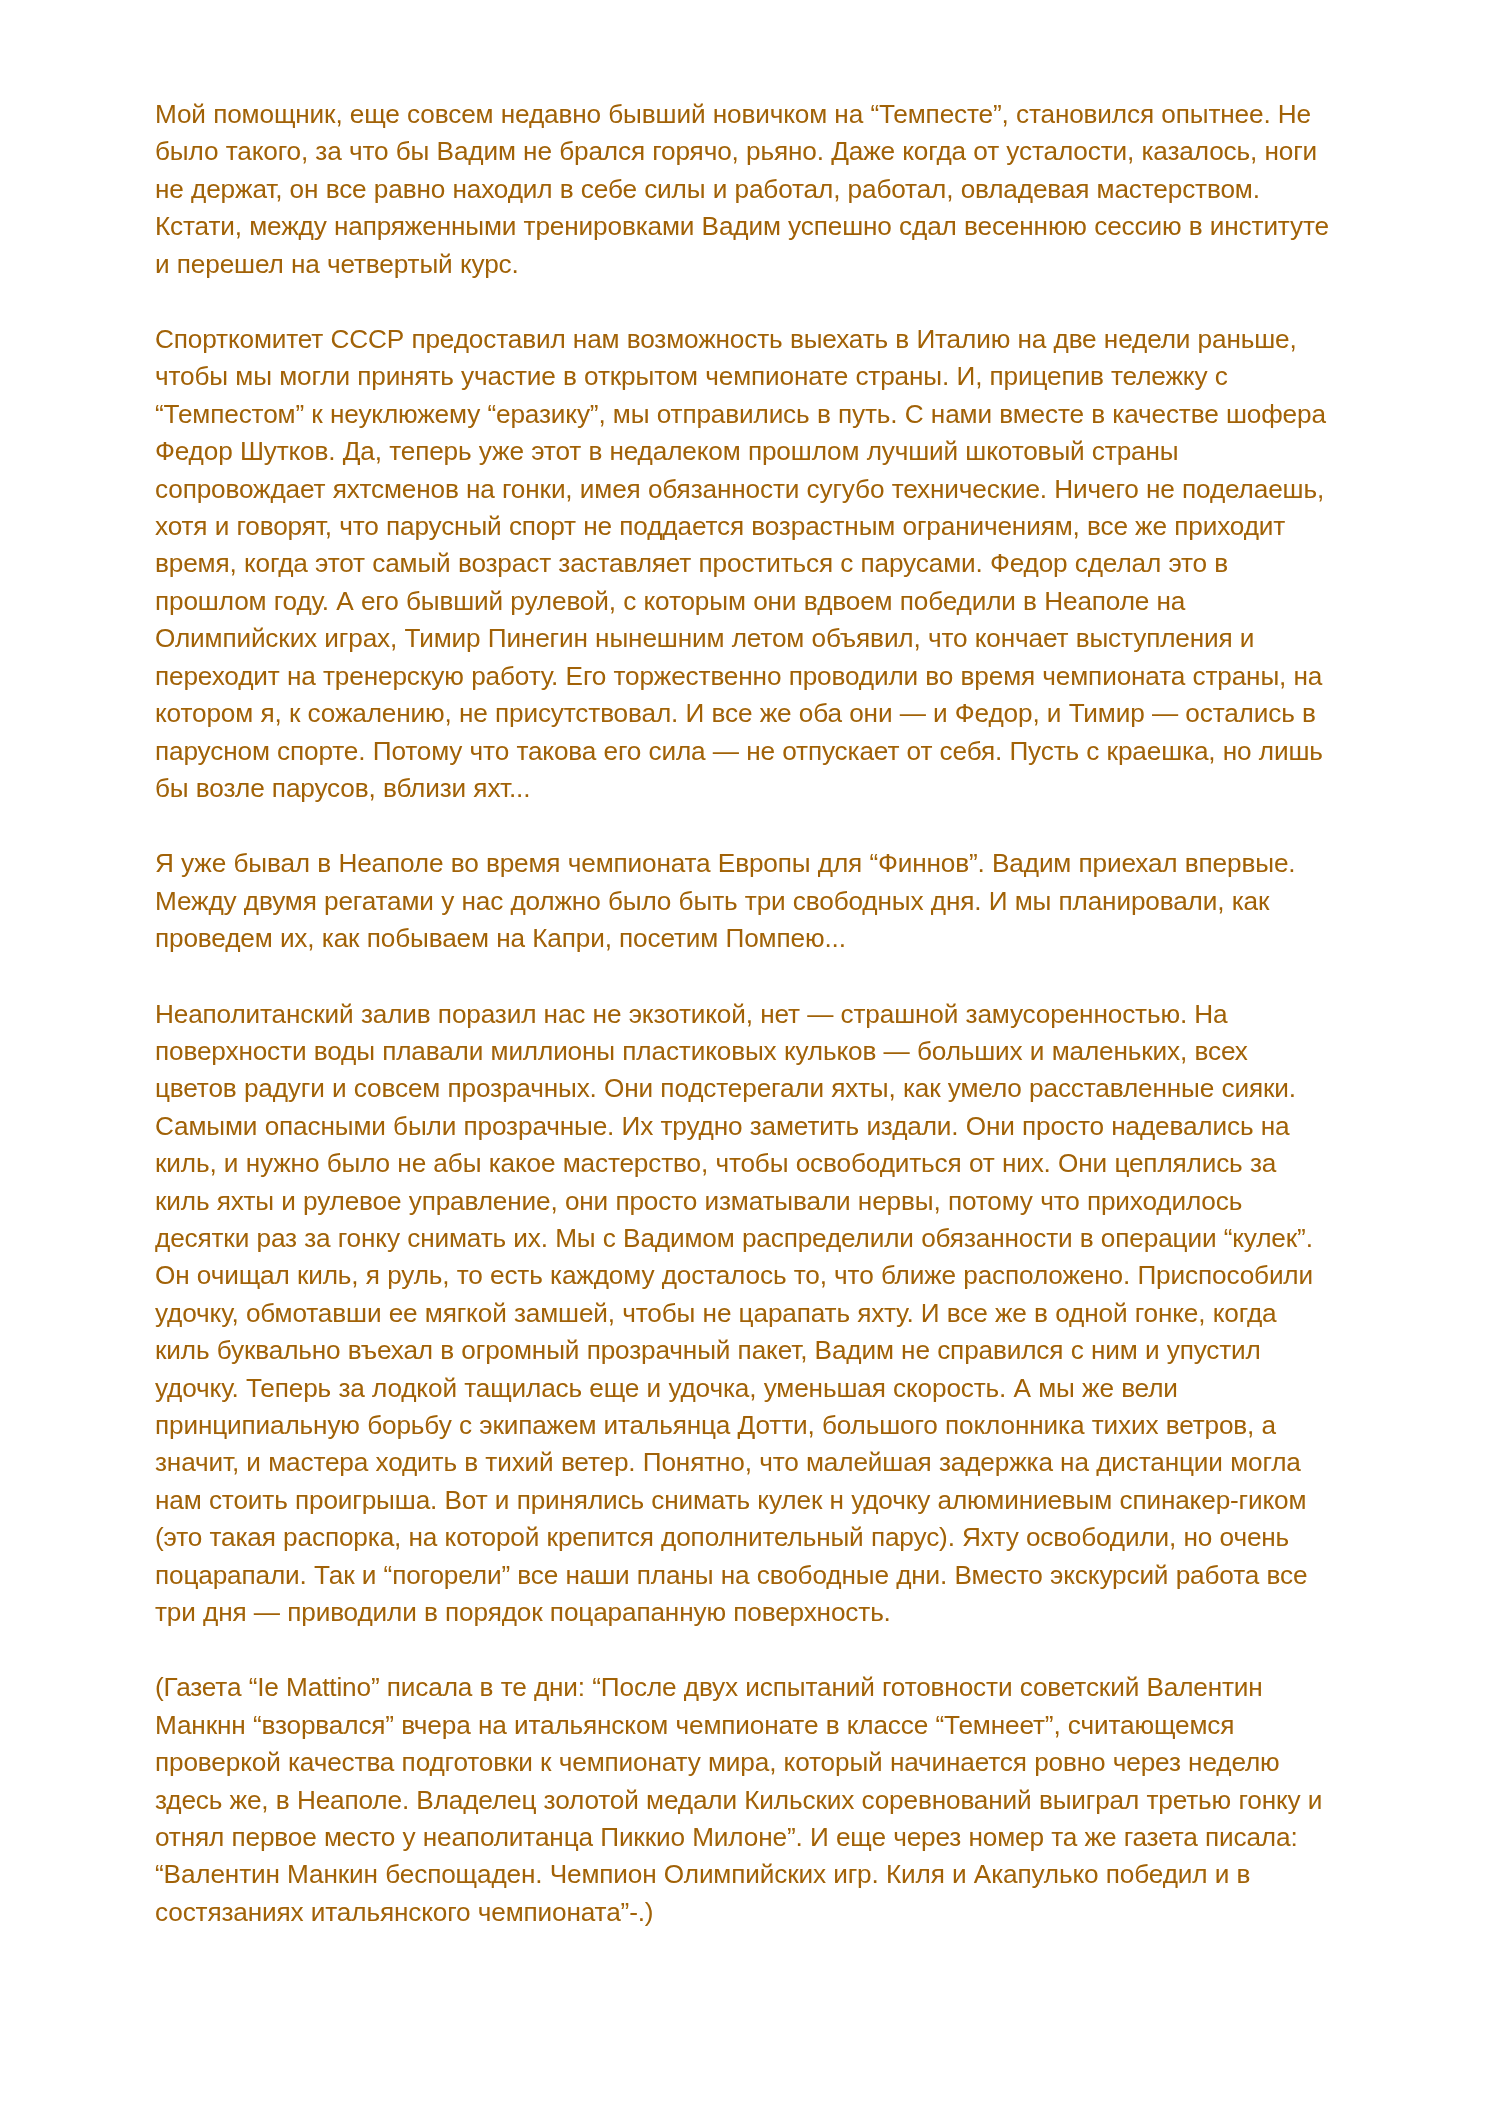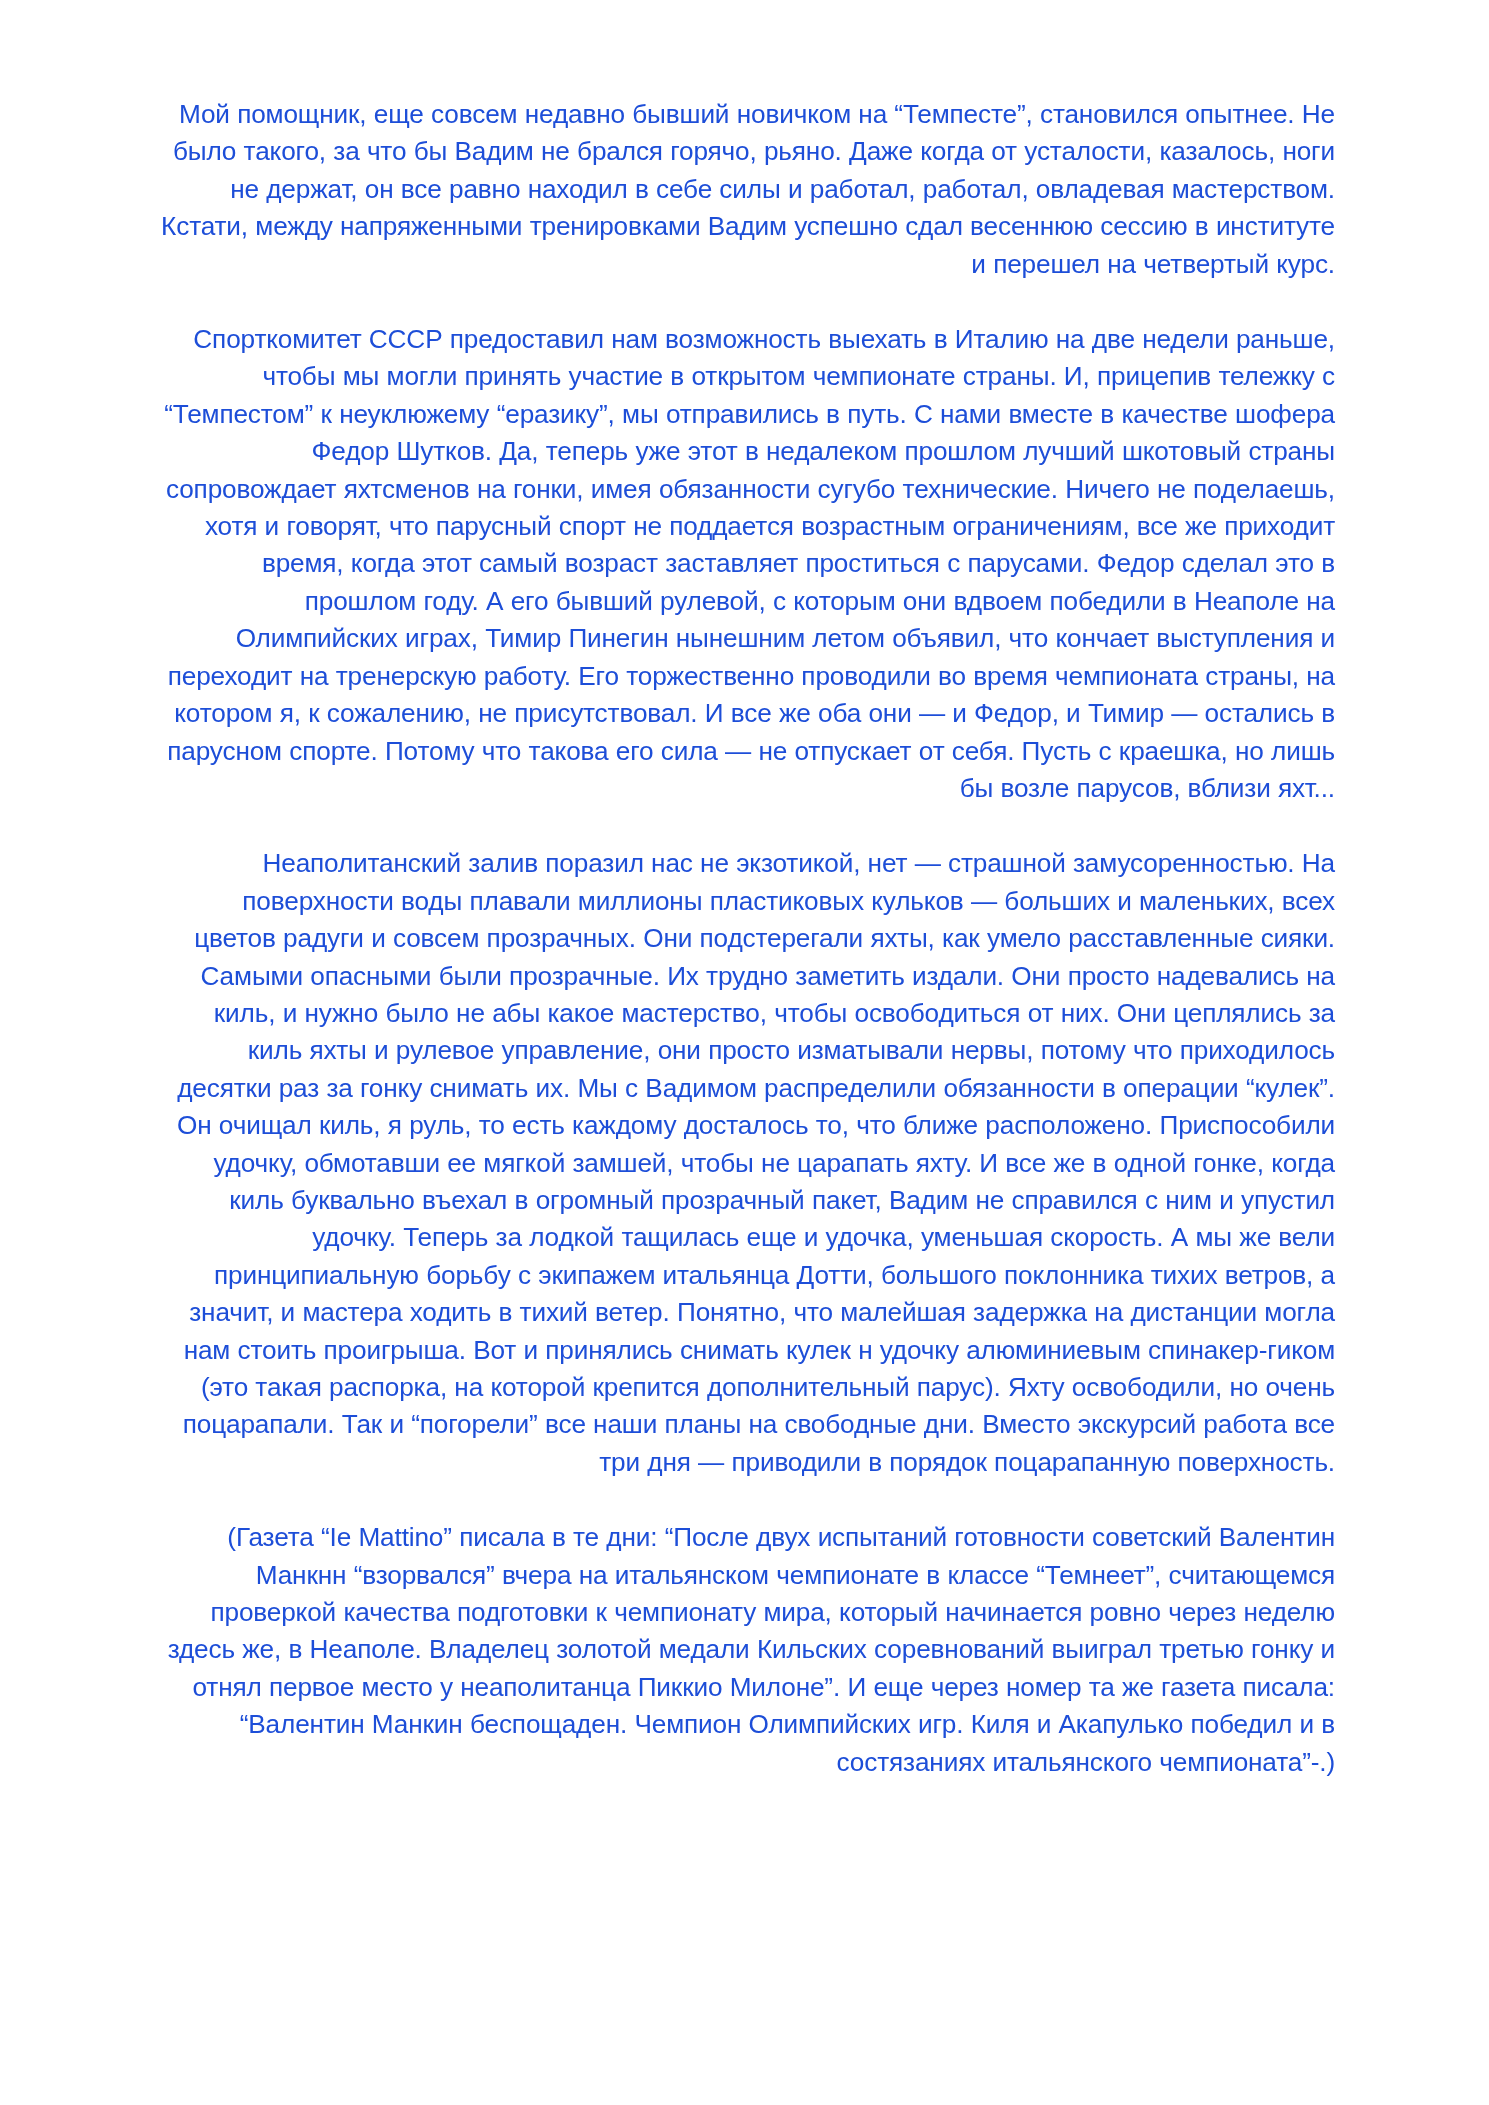--- a/index.html
+++ b/index.html
@@ -22,35 +22,36 @@
   .text-column {
     position: absolute;
     left: 155px;
     top: 96px;
     width: 1180px;
   }
   .para {
     margin: 0 0 38px 0;
     font-size: 26.2px;
     line-height: 37.4px;
-    color: #1d4ed8;
-    text-align: right;
+    color: #a16207;
+    text-align: left;
     letter-spacing: -0.15px;
     font-stretch: condensed;
     word-spacing: 0.2px;
     font-weight: 400;
     -webkit-font-smoothing: antialiased;
   }
   .para:last-child {
     margin-bottom: 8px;
   }
 </style>
 </head>
 <body>
 
 <div class="page">
   <div class="text-column">
     <p class="para">Мой помощник, еще совсем недавно бывший новичком на “Темпесте”, становился опытнее. Не было такого, за что бы Вадим не брался горячо, рьяно. Даже когда от усталости, казалось, ноги не держат, он все равно находил в себе силы и работал, работал, овладевая мастерством. Кстати, между напряженными тренировками Вадим успешно сдал весеннюю сессию в институте и перешел на четвертый курс.</p>
     <p class="para">Спорткомитет СССР предоставил нам возможность выехать в Италию на две недели раньше, чтобы мы могли принять участие в открытом чемпионате страны. И, прицепив тележку с “Темпестом” к неуклюжему “еразику”, мы отправились в путь. С нами вместе в качестве шофера Федор Шутков. Да, теперь уже этот в недалеком прошлом лучший шкотовый страны сопровождает яхтсменов на гонки, имея обязанности сугубо технические. Ничего не поделаешь, хотя и говорят, что парусный спорт не поддается возрастным ограничениям, все же приходит время, когда этот самый возраст заставляет проститься с парусами. Федор сделал это в прошлом году. А его бывший рулевой, с которым они вдвоем победили в Неаполе на Олимпийских играх, Тимир Пинегин нынешним летом объявил, что кончает выступления и переходит на тренерскую работу. Его торжественно проводили во время чемпионата страны, на котором я, к сожалению, не присутствовал. И все же оба они — и Федор, и Тимир — остались в парусном спорте. Потому что такова его сила — не отпускает от себя. Пусть с краешка, но лишь бы возле парусов, вблизи яхт...</p>
+    <p class="para">Я уже бывал в Неаполе во время чемпионата Европы для “Финнов”. Вадим приехал впервые. Между двумя регатами у нас должно было быть три свободных дня. И мы планировали, как проведем их, как побываем на Капри, посетим Помпею...</p>
     <p class="para">Неаполитанский залив поразил нас не экзотикой, нет — страшной замусоренностью. На поверхности воды плавали миллионы пластиковых кульков — больших и маленьких, всех цветов радуги и совсем прозрачных. Они подстерегали яхты, как умело расставленные сияки. Самыми опасными были прозрачные. Их трудно заметить издали. Они просто надевались на киль, и нужно было не абы какое мастерство, чтобы освободиться от них. Они цеплялись за киль яхты и рулевое управление, они просто изматывали нервы, потому что приходилось десятки раз за гонку снимать их. Мы с Вадимом распределили обязанности в операции “кулек”. Он очищал киль, я руль, то есть каждому досталось то, что ближе расположено. Приспособили удочку, обмотавши ее мягкой замшей, чтобы не царапать яхту. И все же в одной гонке, когда киль буквально въехал в огромный прозрачный пакет, Вадим не справился с ним и упустил удочку. Теперь за лодкой тащилась еще и удочка, уменьшая скорость. А мы же вели принципиальную борьбу с экипажем итальянца Дотти, большого поклонника тихих ветров, а значит, и мастера ходить в тихий ветер. Понятно, что малейшая задержка на дистанции могла нам стоить проигрыша. Вот и принялись снимать кулек н удочку алюминиевым спинакер-гиком (это такая распорка, на которой крепится дополнительный парус). Яхту освободили, но очень поцарапали. Так и “погорели” все наши планы на свободные дни. Вместо экскурсий работа все три дня — приводили в порядок поцарапанную поверхность.</p>
     <p class="para">(Газета “Ie Mattino” писала в те дни: “После двух испытаний готовности советский Валентин Манкнн “взорвался” вчера на итальянском чемпионате в классе “Темнеет”, считающемся проверкой качества подготовки к чемпионату мира, который начинается ровно через неделю здесь же, в Неаполе. Владелец золотой медали Кильских соревнований выиграл третью гонку и отнял первое место у неаполитанца Пиккио Милоне”. И еще через номер та же газета писала: “Валентин Манкин беспощаден. Чемпион Олимпийских игр. Киля и Акапулько победил и в состязаниях итальянского чемпионата”-.)</p>
   </div>
 </div>
 
 </body></html>

